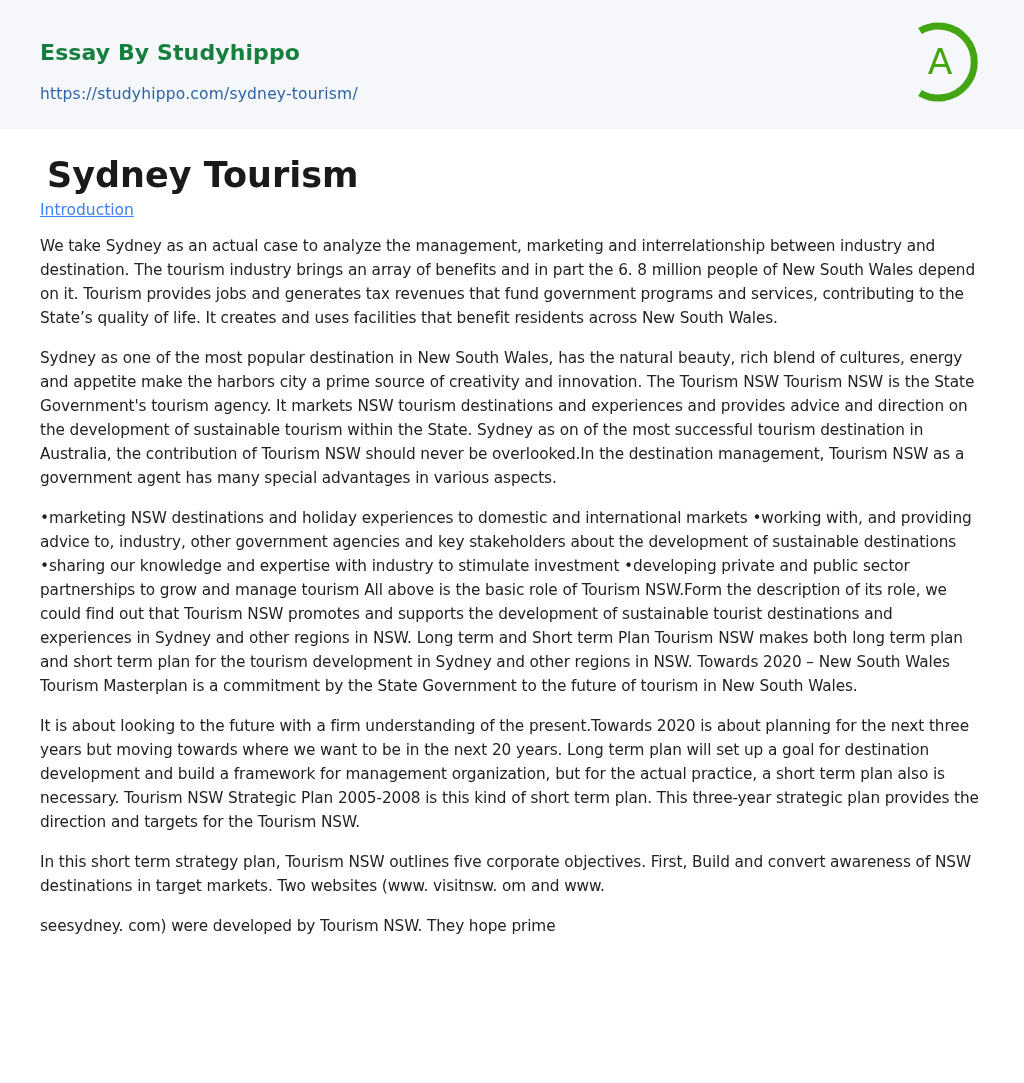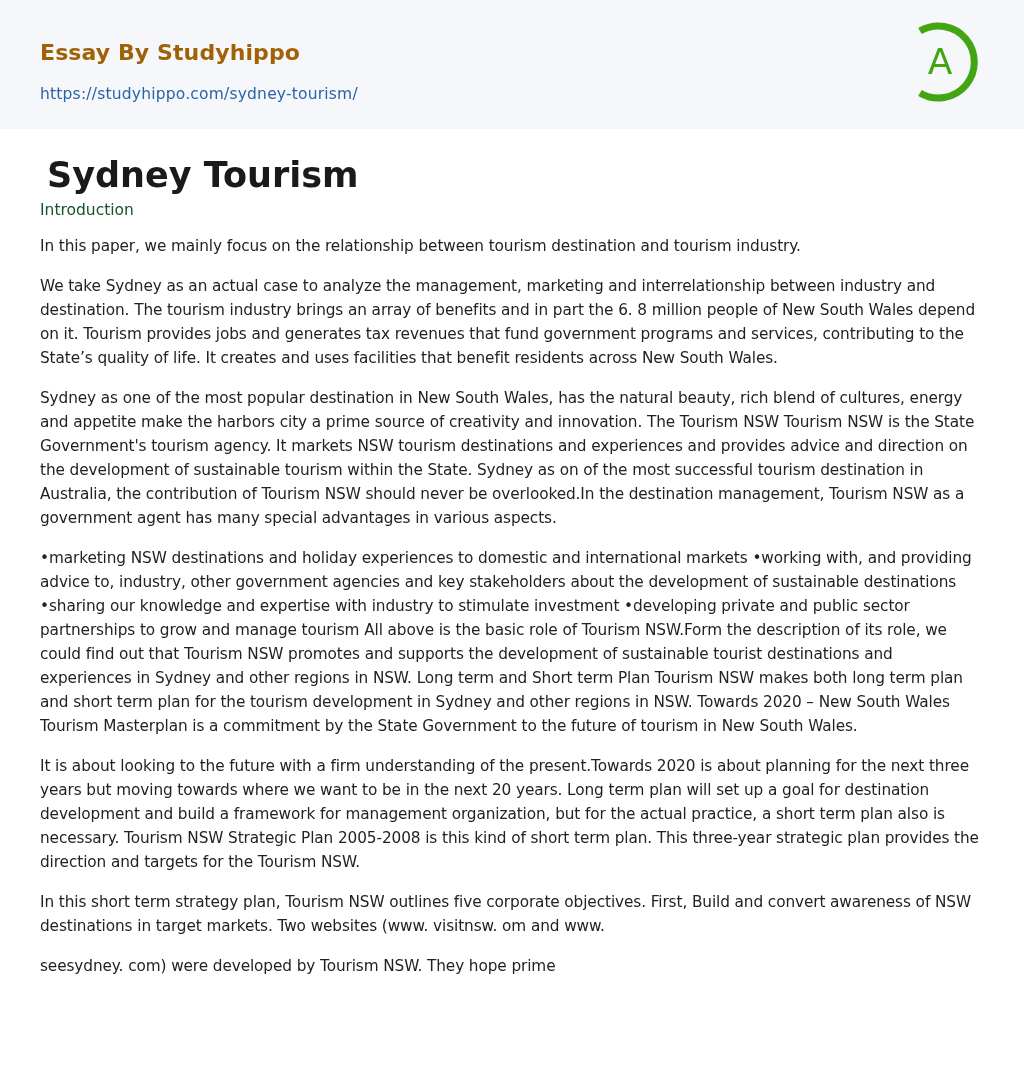--- a/index.html
+++ b/index.html
@@ -15,21 +15,21 @@
     position: relative;
     height: 129px;
     background: #f5f7fb;
   }
   .brand {
     position: absolute;
     left: 40px;
     top: 40px;
     font-size: 22px;
     font-weight: bold;
-    color: #a16207;
+    color: #15803d;
     letter-spacing: 0.1px;
   }
   .url {
     position: absolute;
     left: 40px;
     top: 85px;
     font-size: 15.5px;
     color: #2b64a6;
     text-decoration: none;
     letter-spacing: 0.2px;
@@ -40,22 +40,23 @@
     top: 20px;
     width: 74px;
     height: 84px;
   }
   .title { position: absolute; top: 147px; left: 40px; margin: 7px; font-size: 35px; font-weight: bold; color: #1a1a1a; line-height: 42px; }
   .section-label {
     position: absolute;
     top: 200px;
     left: 40px;
     font-size: 15.5px;
-    color: #14532d;
+    color: #3b82f6;
     line-height: 20px;
+    text-decoration: underline;
   }
   .paras {
     position: absolute;
     top: 234px;
     left: 40px;
     width: 948px;
   }
   .paras p {
     margin: 0 0 16px 0;
     font-size: 15.3px;
@@ -75,20 +76,19 @@
       <path d="M 8 11 A 36 36 0 1 1 8 73" fill="none" stroke="#43a512" stroke-width="7"></path>
       <text x="28" y="54" text-anchor="middle" font-family="DejaVu Sans, sans-serif" font-size="36" font-weight="normal" fill="#43a512">A</text>
     </svg>
   </div>
 </div>
 
 <h2 class="title">Sydney Tourism</h2>
 <div class="section-label">Introduction</div>
 
 <div class="paras">
-  <p>In this paper, we mainly focus on the relationship between tourism destination and tourism industry.</p>
   <p>We take Sydney as an actual case to analyze the management, marketing and interrelationship between industry and destination. The tourism industry brings an array of benefits and in part the 6. 8 million people of New South Wales depend on it. Tourism provides jobs and generates tax revenues that fund government programs and services, contributing to the State’s quality of life. It creates and uses facilities that benefit residents across New South Wales.</p>
   <p>Sydney as one of the most popular destination in New South Wales, has the natural beauty, rich blend of cultures, energy and appetite make the harbors city a prime source of creativity and innovation. The Tourism NSW Tourism NSW is the State Government's tourism agency. It markets NSW tourism destinations and experiences and provides advice and direction on the development of sustainable tourism within the State. Sydney as on of the most successful tourism destination in Australia, the contribution of Tourism NSW should never be overlooked.In the destination management, Tourism NSW as a government agent has many special advantages in various aspects.</p>
   <p>•marketing NSW destinations and holiday experiences to domestic and international markets •working with, and providing advice to, industry, other government agencies and key stakeholders about the development of sustainable destinations •sharing our knowledge and expertise with industry to stimulate investment •developing private and public sector partnerships to grow and manage tourism All above is the basic role of Tourism NSW.Form the description of its role, we could find out that Tourism NSW promotes and supports the development of sustainable tourist destinations and experiences in Sydney and other regions in NSW. Long term and Short term Plan Tourism NSW makes both long term plan and short term plan for the tourism development in Sydney and other regions in NSW. Towards 2020 – New South Wales Tourism Masterplan is a commitment by the State Government to the future of tourism in New South Wales.</p>
   <p>It is about looking to the future with a firm understanding of the present.Towards 2020 is about planning for the next three years but moving towards where we want to be in the next 20 years. Long term plan will set up a goal for destination development and build a framework for management organization, but for the actual practice, a short term plan also is necessary. Tourism NSW Strategic Plan 2005-2008 is this kind of short term plan. This three-year strategic plan provides the direction and targets for the Tourism NSW.</p>
   <p>In this short term strategy plan, Tourism NSW outlines five corporate objectives. First, Build and convert awareness of NSW destinations in target markets. Two websites (www. visitnsw. om and www.</p>
   <p>seesydney. com) were developed by Tourism NSW. They hope prime</p>
 </div>
 
 </body></html>

